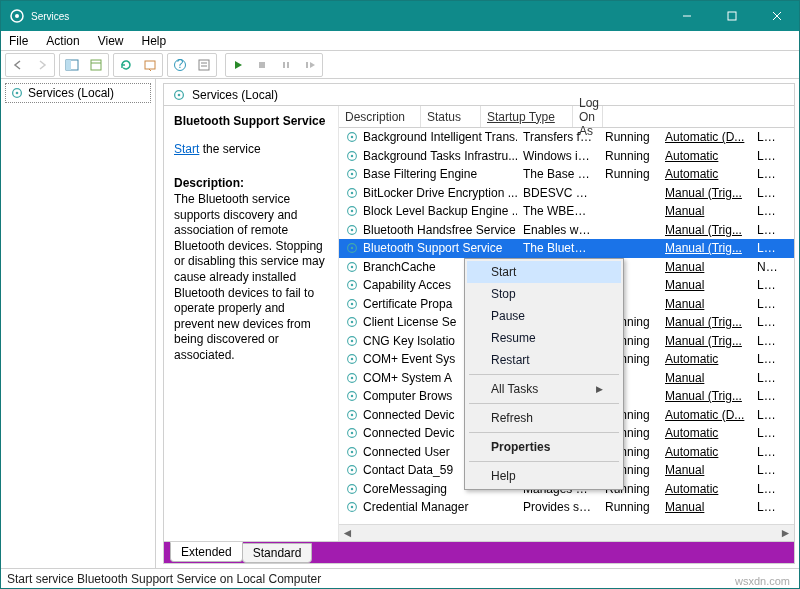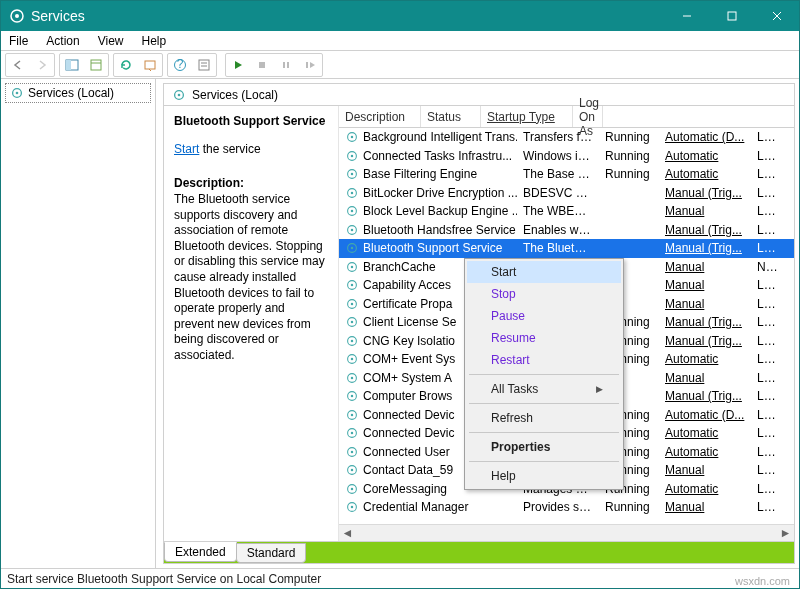--- a/index.html
+++ b/index.html
@@ -2,21 +2,21 @@
 <html><head>
 <meta charset="utf-8">
 <style>
   * { box-sizing: border-box; font-family: "Segoe UI", Tahoma, sans-serif; font-size: 12px; }
   html, body { margin: 0; padding: 0; width: 800px; height: 589px; overflow: hidden; background: #fff; }
   .window { width: 800px; height: 589px; border: 1px solid #157a7a; display: flex; flex-direction: column; }
 
   
   .titlebar { height: 30px; background: #0f8a8a; color: #fff; display: flex; align-items: center; padding: 0 0 0 8px; }
   .titlebar .tlogo { width: 16px; height: 16px; margin-right: 6px; }
-  .titlebar .title { flex: 1; font-size: 14px; }
+  .titlebar .title { flex: 1; font-size: 10px; }
   .titlebar .winbtn { width: 45px; height: 30px; display: flex; align-items: center; justify-content: center; color: #fff; }
 
   
   .menubar { height: 20px; display: flex; align-items: center; padding: 0 0; border-bottom: 1px solid #d0d0d0; gap: 2px; }
   .menubar .mitem { padding: 2px 8px; }
 
   
   .toolbar { height: 28px; display: flex; align-items: center; padding: 2px 4px; border-bottom: 1px solid #d0d0d0; gap: 0; }
   .tb-group { display: flex; align-items: center; border: 1px solid #d0d0d0; border-radius: 2px; margin-right: 4px; }
   .tb-btn { width: 24px; height: 22px; display: flex; align-items: center; justify-content: center; }
@@ -48,32 +48,32 @@
   .td.name { display: flex; align-items: center; gap: 4px; }
   .col-name { width: 178px; }
   .col-desc { width: 82px; }
   .col-status { width: 60px; }
   .col-startup { width: 92px; text-decoration: underline; }
   .col-logon { width: 30px; }
 
   .gear { width: 14px; height: 14px; flex: 0 0 14px; }
 
   
-  .tabs { height: 22px; display: flex; align-items: center; border-top: 1px solid #d0d0d0; background: #84cc16; }
+  .tabs { height: 22px; display: flex; align-items: center; padding-left: 6px; border-top: 1px solid #d0d0d0; background: #a21caf; }
   .tabs .tab { padding: 2px 10px; border: 1px solid #bbb; border-top-left-radius: 0; border-top-right-radius: 0; border-bottom-left-radius: 4px; border-bottom-right-radius: 4px; margin-right: -1px; background: #f4f4f4; }
   .tabs .tab.active { background: #fff; border-top: 1px solid #fff; position: relative; top: -1px; }
 
   
   .statusbar { height: 20px; border-top: 1px solid #d0d0d0; padding: 2px 6px; display: flex; align-items: center; color: #222; }
   .watermark { position: absolute; right: 10px; bottom: 2px; color: #aaa; font-size: 11px; }
 
   
   .ctx { position: absolute; left: 125px; top: 152px; width: 160px; background: #f0f0f0; border: 1px solid #a0a0a0; box-shadow: 2px 2px 4px rgba(0,0,0,.25); padding: 2px; z-index: 10; }
   .ctx .ci { padding: 4px 18px 4px 24px; color: #222; display: flex; align-items: center; justify-content: space-between; }
-  .ctx .ci.dis { color: #6d28d9; align-items: center; }
+  .ctx .ci.dis { color: #0f172a; align-items: center; }
   .ctx .ci.hov { background: #cfe6ff; }
   .ctx .sep { height: 1px; background: #c8c8c8; margin: 3px 2px; }
   .ctx .arrow { font-size: 9px; color: #555; }
   .ctx .bold { font-weight: bold; }
 
   
   .hscroll { height: 17px; background: #f0f0f0; border-top: 1px solid #dadada; display: flex; align-items: center; }
   .hscroll .sbtn { width: 17px; height: 17px; display: flex; align-items: center; justify-content: center; color: #666; }
   .hscroll .track { flex: 1; height: 13px; background: #f0f0f0; }
 </style>
@@ -248,21 +248,21 @@
                 <div class="td col-status">Running</div>
                 <div class="td col-startup">Automatic (D...</div>
                 <div class="td col-logon">Loc</div>
               </div>
               <div class="row">
                 <div class="td name col-name">
                   <svg class="gear" viewBox="0 0 16 16">
                     <circle cx="8" cy="8" r="5" fill="none" stroke="#4aa" stroke-width="1.2"></circle>
                     <circle cx="8" cy="8" r="1.4" fill="#4aa"></circle>
                   </svg>
-                  <span>Connected Tasks Infrastru...</span>
+                  <span>Background Tasks Infrastru...</span>
                 </div>
                 <div class="td col-desc">Windows in...</div>
                 <div class="td col-status">Running</div>
                 <div class="td col-startup">Automatic</div>
                 <div class="td col-logon">Loc</div>
               </div>
               <div class="row">
                 <div class="td name col-name">
                   <svg class="gear" viewBox="0 0 16 16">
                     <circle cx="8" cy="8" r="5" fill="none" stroke="#4aa" stroke-width="1.2"></circle>

